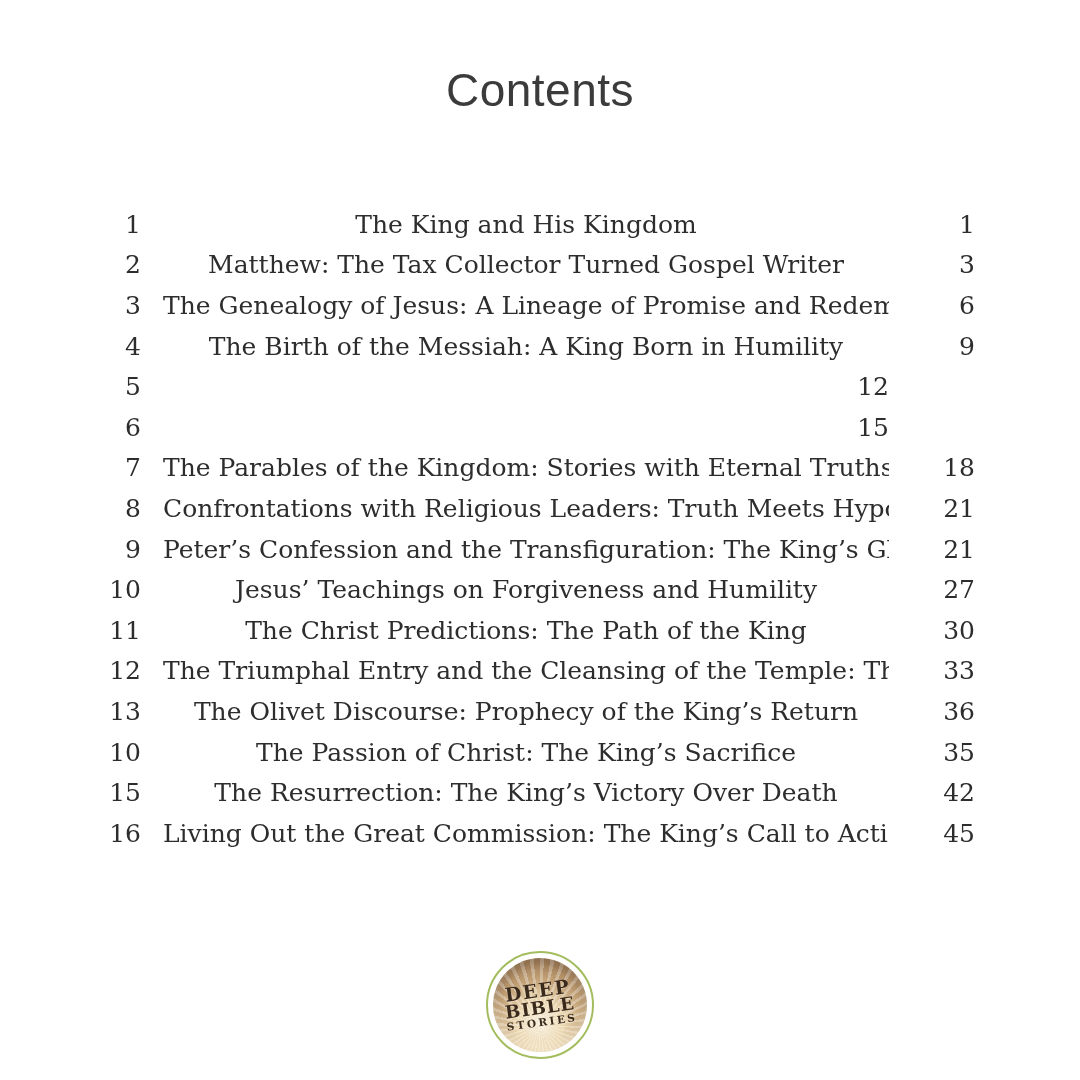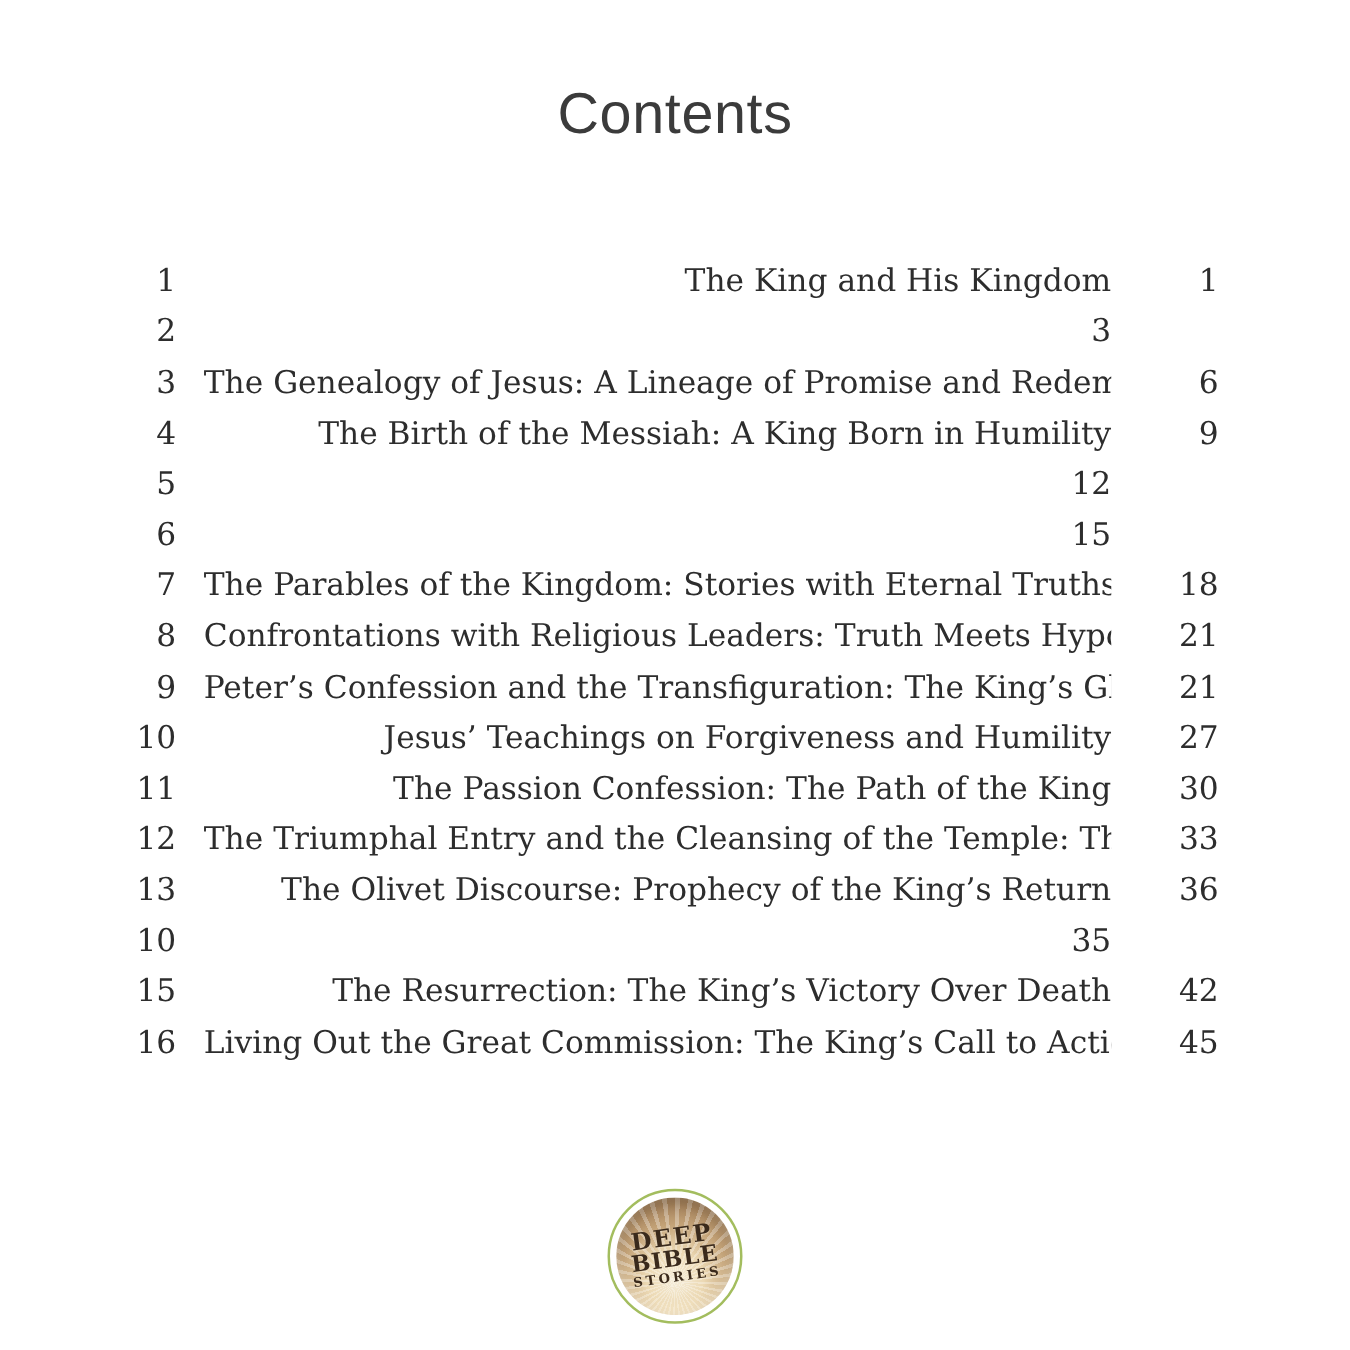--- a/index.html
+++ b/index.html
@@ -46,21 +46,21 @@
     grid-template-columns:50px 1fr 64px;
     column-gap:22px;
     align-items:center;
     font-size:25px;
   }
   .toc-num{
     text-align:right;
     font-variant-numeric:oldstyle-nums;
   }
   .toc-title{
-    text-align:right;
+    text-align:center;
     white-space:nowrap;
     overflow:hidden;
   }
   .toc-page{
     text-align:right;
     font-variant-numeric:oldstyle-nums;
   }
   .logo{
     position:absolute;
     left:486px;top:951px;
@@ -106,20 +106,21 @@
   <h1 class="page-title">Contents</h1>
 
   <div class="toc">
       <div class="toc-row">
       <span class="toc-num">1</span>
       <span class="toc-title">The King and His Kingdom</span>
       <span class="toc-page">1</span>
     </div>
       <div class="toc-row">
       <span class="toc-num">2</span>
+      <span class="toc-title">Matthew: The Tax Collector Turned Gospel Writer</span>
       <span class="toc-page">3</span>
     </div>
       <div class="toc-row">
       <span class="toc-num">3</span>
       <span class="toc-title">The Genealogy of Jesus: A Lineage of Promise and Redemption</span>
       <span class="toc-page">6</span>
     </div>
       <div class="toc-row">
       <span class="toc-num">4</span>
       <span class="toc-title">The Birth of the Messiah: A King Born in Humility</span>
@@ -148,35 +149,36 @@
       <span class="toc-title">Peter’s Confession and the Transfiguration: The King’s Glory...</span>
       <span class="toc-page">21</span>
     </div>
       <div class="toc-row">
       <span class="toc-num">10</span>
       <span class="toc-title">Jesus’ Teachings on Forgiveness and Humility</span>
       <span class="toc-page">27</span>
     </div>
       <div class="toc-row">
       <span class="toc-num">11</span>
-      <span class="toc-title">The Passion Confession: The Path of the King</span>
+      <span class="toc-title">The Christ Predictions: The Path of the King</span>
       <span class="toc-page">30</span>
     </div>
       <div class="toc-row">
       <span class="toc-num">12</span>
       <span class="toc-title">The Triumphal Entry and the Cleansing of the Temple: The...</span>
       <span class="toc-page">33</span>
     </div>
       <div class="toc-row">
       <span class="toc-num">13</span>
       <span class="toc-title">The Olivet Discourse: Prophecy of the King’s Return</span>
       <span class="toc-page">36</span>
     </div>
       <div class="toc-row">
       <span class="toc-num">10</span>
+      <span class="toc-title">The Passion of Christ: The King’s Sacrifice</span>
       <span class="toc-page">35</span>
     </div>
       <div class="toc-row">
       <span class="toc-num">15</span>
       <span class="toc-title">The Resurrection: The King’s Victory Over Death</span>
       <span class="toc-page">42</span>
     </div>
       <div class="toc-row">
       <span class="toc-num">16</span>
       <span class="toc-title">Living Out the Great Commission: The King’s Call to Action</span>

